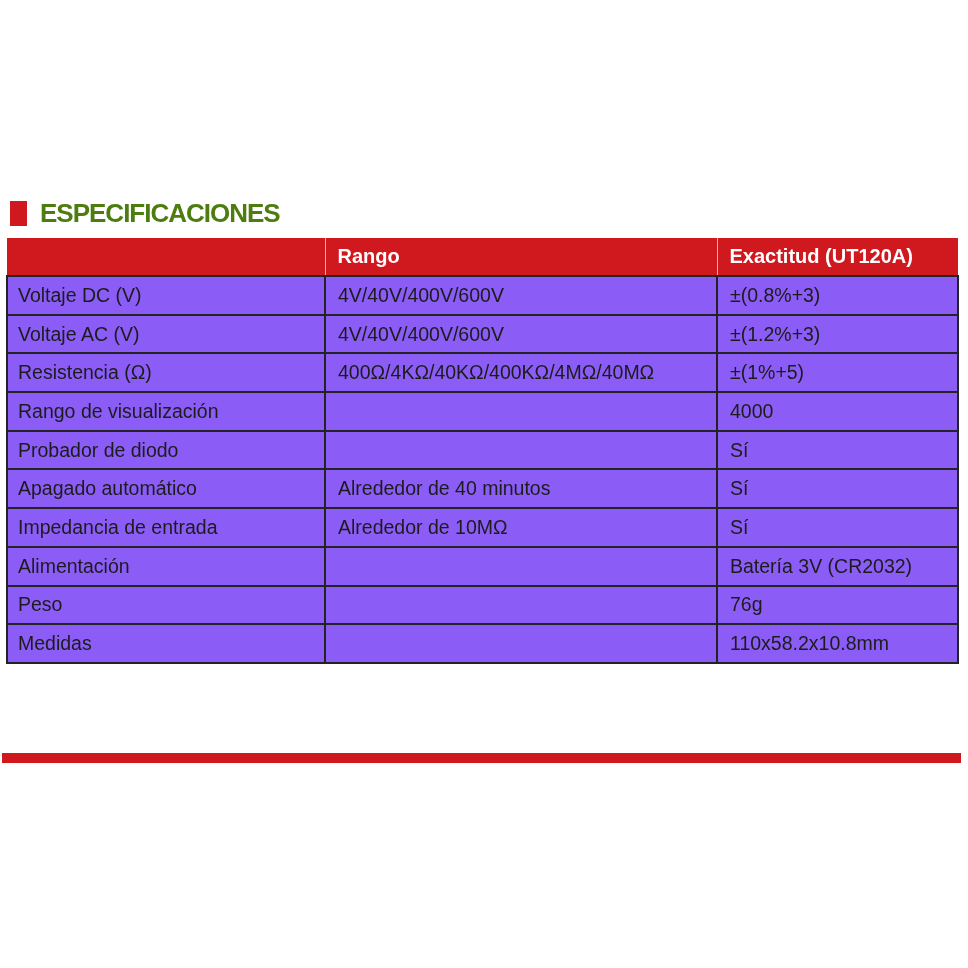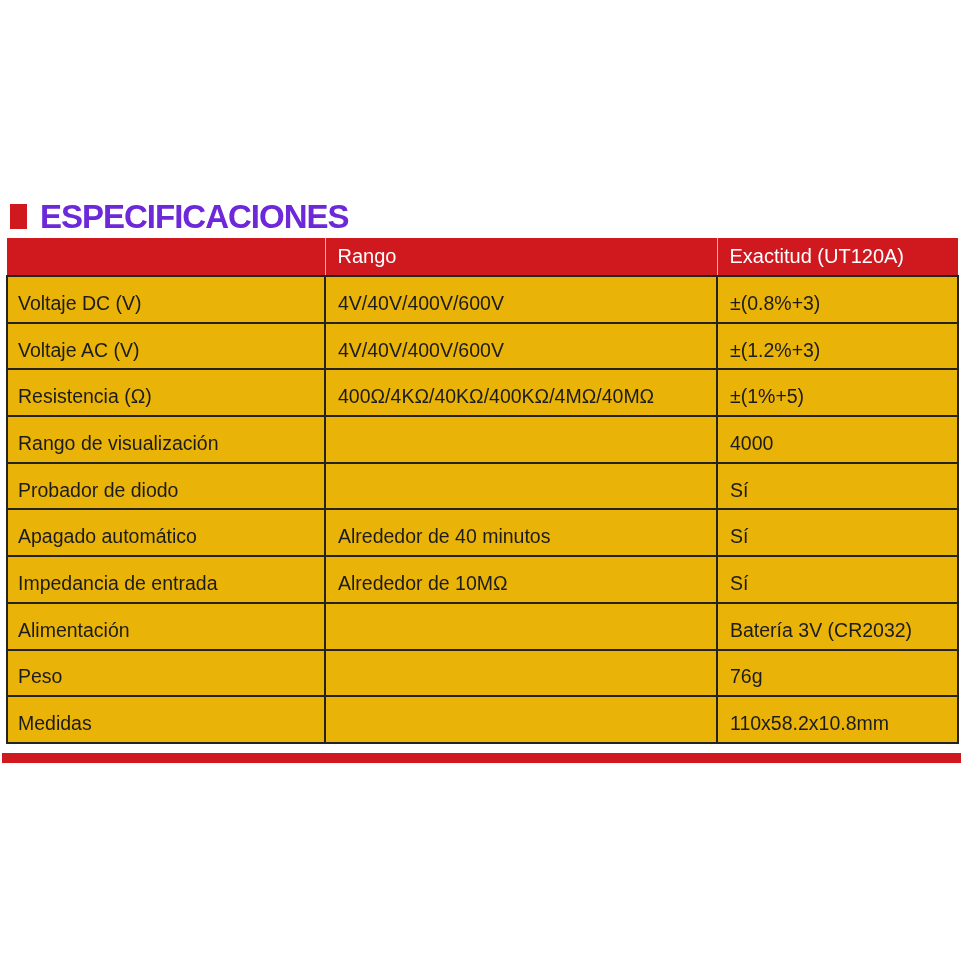--- a/index.html
+++ b/index.html
@@ -3,39 +3,39 @@
 <meta charset="utf-8">
 <style>
   html,body{margin:0;padding:0;background:#ffffff;}
   .canvas{
     position:relative;width:968px;height:968px;background:#ffffff;
     font-family:"Liberation Sans",sans-serif;overflow:hidden;
   }
   .title-row{position:absolute;left:10px;top:200px;display:flex;align-items:center;}
   .title-bullet{width:17px;height:25px;background:#d0191f;margin-right:13px;flex:0 0 auto;}
   .page-title{
-    margin:0;font-size:33px;font-weight:700;color:#6d28d9;
+    margin:0;font-size:26px;font-weight:700;color:#4d7c0f;
     letter-spacing:-1px;line-height:1;white-space:nowrap;
   }
   table.spec{
     position:absolute;left:6px;top:238px;width:951px;
     border-collapse:collapse;table-layout:fixed;
   }
   table.spec col.c0{width:318px;}
   table.spec col.c1{width:392px;}
   table.spec col.c2{width:241px;}
   thead th{
-    background:#d0191f;color:#ffffff;font-size:20px;font-weight:400;
+    background:#d0191f;color:#ffffff;font-size:20px;font-weight:700;
     text-align:left;height:37px;padding:0 0 0 12px;border:none;white-space:nowrap;
   }
   thead th + th{border-left:1px solid rgba(255,255,255,0.65);}
   tbody td{
-    border:2px solid #232323;background:#eab308;
+    border:2px solid #232323;background:#8b5cf6;
     height:36.7px;font-size:19.5px;color:#1c1c1c;
-    padding:8px 4px 0 10px;vertical-align:middle;white-space:nowrap;overflow:hidden;
+    padding:0 4px 0 10px;vertical-align:middle;white-space:nowrap;overflow:hidden;
   }
   tbody td.mid, tbody td.acc{padding-left:12px;}
   .bottom-bar{position:absolute;left:2px;top:753px;width:959px;height:10px;background:#d0191f;}
 </style>
 </head>
 <body>
 
 <div class="canvas">
 
   <div class="title-row">

